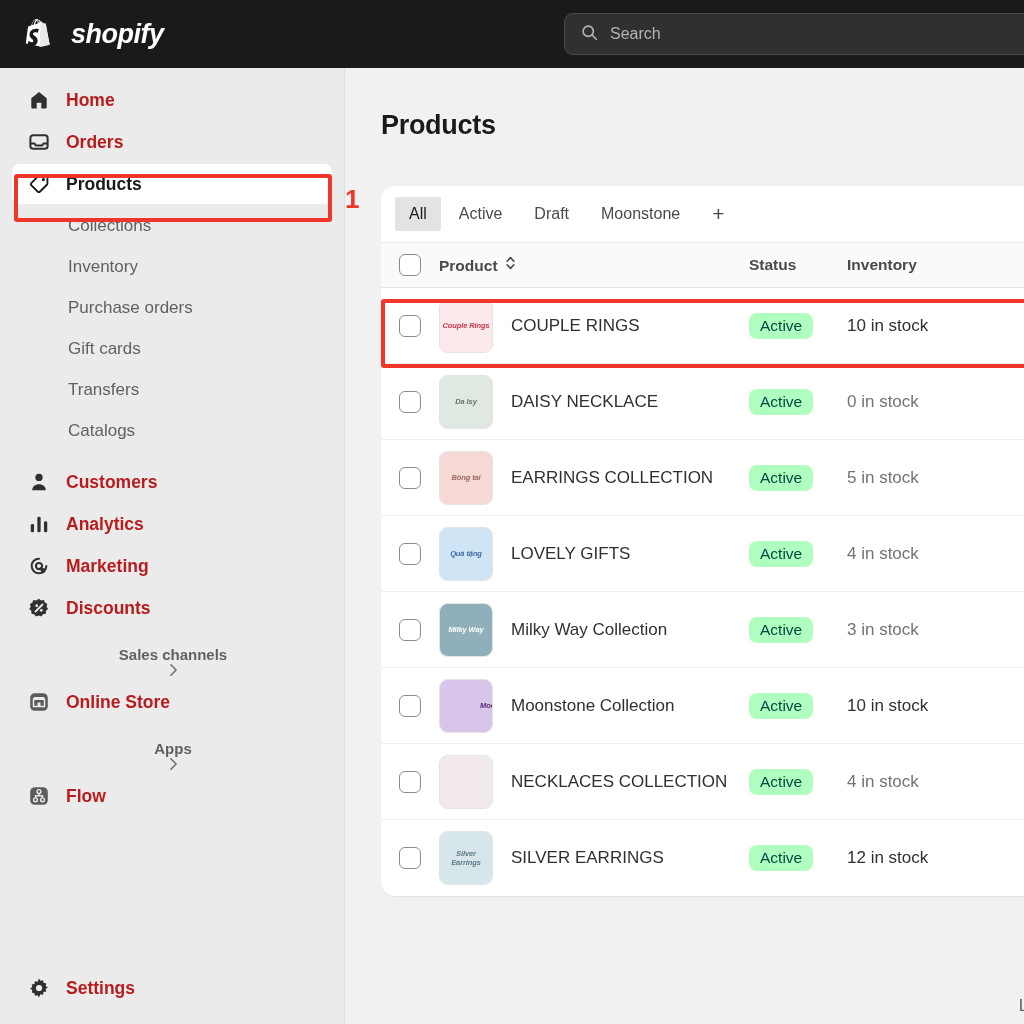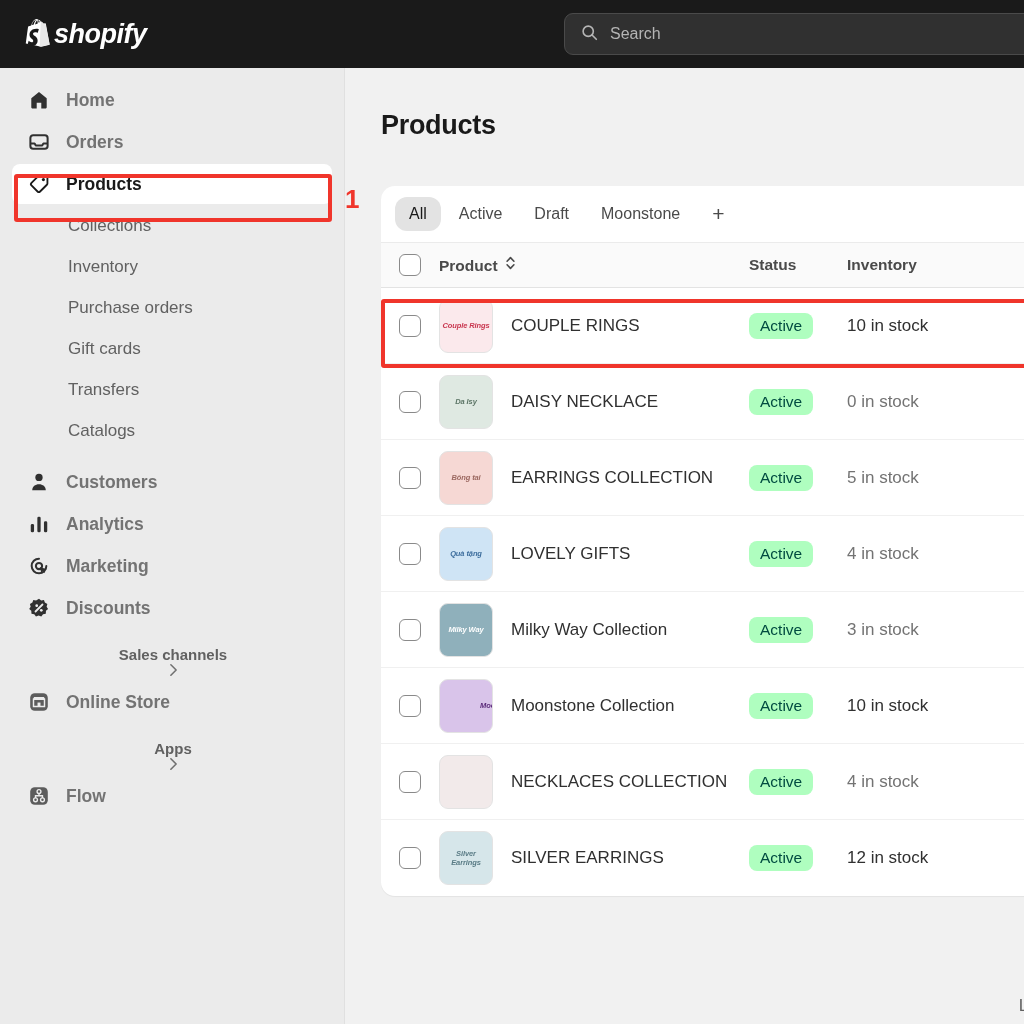--- a/index.html
+++ b/index.html
@@ -12,21 +12,21 @@
   }
 
   #app { position: relative; width: 1024px; height: 1024px; background: #f1f1f1; }
 
   
   .topbar {
     position: absolute; left: 0; top: 0; width: 1024px; height: 68px;
     background: #1a1a1a;
     display: flex; align-items: center;
   }
-  .brand { display: flex; align-items: center; gap: 0; margin-left: 24px; }
+  .brand { display: flex; align-items: center; gap: 17px; margin-left: 24px; }
   .brand-mark { width: 30px; height: 32px; display: block; }
   .brand-word {
     color: #ffffff; font-size: 27px; font-weight: bold; font-style: italic;
     letter-spacing: -0.5px;
   }
   .search {
     position: absolute; left: 564px; top: 13px; width: 470px; height: 42px;
     background: #303030; border: 1px solid #4a4a4a; border-radius: 9px;
     display: flex; align-items: center; padding-left: 16px; gap: 12px;
   }
@@ -39,21 +39,21 @@
     background: #ebebeb; border-right: 1px solid #e0e0e0;
     padding-top: 12px;
   }
   .nav-item {
     position: relative; display: flex; align-items: center;
     height: 40px; margin: 0 12px 2px 12px; padding-left: 16px;
     border-radius: 8px; gap: 16px;
   }
   .nav-item.active { background: #ffffff; }
   .nav-ico { width: 22px; height: 22px; flex: 0 0 auto; display: block; }
-  .nav-label { font-size: 17.5px; color: #737373; }
+  .nav-label { font-size: 17.5px; color: #b91c1c; }
   .nav-item.active .nav-label { font-weight: bold; color: #1a1a1a; }
   .nav-item.top .nav-label { font-weight: bold; }
 
   .sub-item {
     display: flex; align-items: center; height: 40px;
     margin: 0 12px 1px 12px; padding-left: 56px; border-radius: 8px;
   }
   .sub-label { font-size: 17px; color: #616161; }
 
   .section-head {
@@ -74,21 +74,21 @@
 
   .card {
     position: absolute; left: 36px; top: 118px; width: 700px;
     background: #ffffff; border-radius: 14px 0 0 14px;
     box-shadow: 0 1px 1px rgba(0,0,0,0.06);
     overflow: hidden;
   }
 
   .tabs { display: flex; align-items: center; height: 56px; padding-left: 14px; gap: 4px; }
   .tab {
-    height: 34px; padding: 0 14px; border-radius: 12px;
+    height: 34px; padding: 0 14px; border-radius: 2px;
     display: flex; align-items: center; font-size: 16px; color: #4a4a4a;
   }
   .tab.selected { background: #e3e3e3; color: #1a1a1a; }
   .tab-add { font-size: 21px; color: #4a4a4a; padding: 0 14px; }
 
   .thead {
     display: flex; align-items: center; height: 46px;
     background: #fafafa; border-top: 1px solid #ebebeb; border-bottom: 1px solid #e3e3e3;
   }
   .th-check { width: 58px; display: flex; justify-content: center; }
@@ -303,20 +303,31 @@
             <rect x="2.4" y="2.4" width="19.2" height="19.2" rx="5" fill="#5c5c5c"></rect>
             <circle cx="12" cy="7.2" r="2.1" fill="none" stroke="#ebebeb" stroke-width="1.5"></circle>
             <circle cx="8.2" cy="16.2" r="2.1" fill="none" stroke="#ebebeb" stroke-width="1.5"></circle>
             <circle cx="15.8" cy="16.2" r="2.1" fill="none" stroke="#ebebeb" stroke-width="1.5"></circle>
             <path d="M12 9.4v2.3M12 11.7H8.2v2.4M12 11.7h3.8v2.4" fill="none" stroke="#ebebeb" stroke-width="1.5"></path>
           </svg>
       </span>
       <span class="nav-label">Flow</span>
     </div>
 
+    <div class="settings-row">
+      <div class="nav-item top">
+        <span>
+          <svg class="nav-ico" viewBox="0 0 24 24">
+              <path d="M12 1.6l1.5 2.5 2.9-.6.6 2.9 2.9.6-.6 2.9 2.5 1.5-2.5 1.5.6 2.9-2.9.6-.6 2.9-2.9-.6L12 22.4l-1.5-2.5-2.9.6-.6-2.9-2.9-.6.6-2.9L2.2 12.5l2.5-1.5-.6-2.9 2.9-.6.6-2.9 2.9.6z" fill="#303030"></path>
+              <circle cx="12" cy="12" r="3.4" fill="#ebebeb"></circle>
+            </svg>
+        </span>
+        <span class="nav-label">Settings</span>
+      </div>
+    </div>
   </div>
 
   <div class="main">
     <h1 class="page-title">Products</h1>
 
     <div class="card">
 
       <div class="tabs">
         <div class="tab selected">
           <span>All</span>

